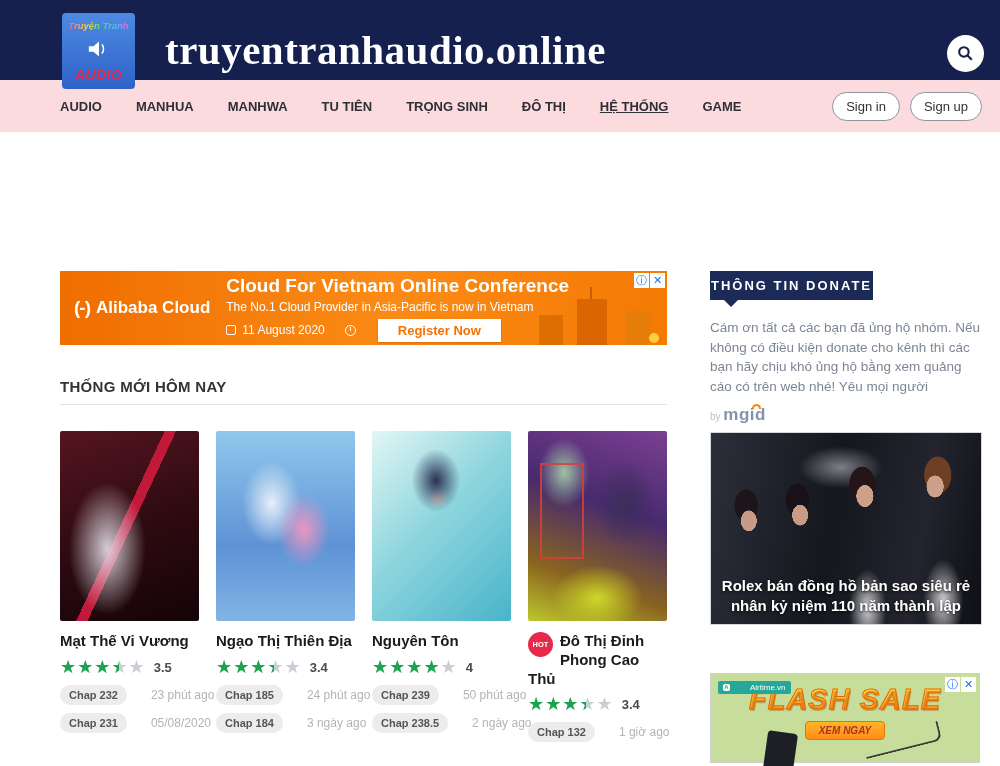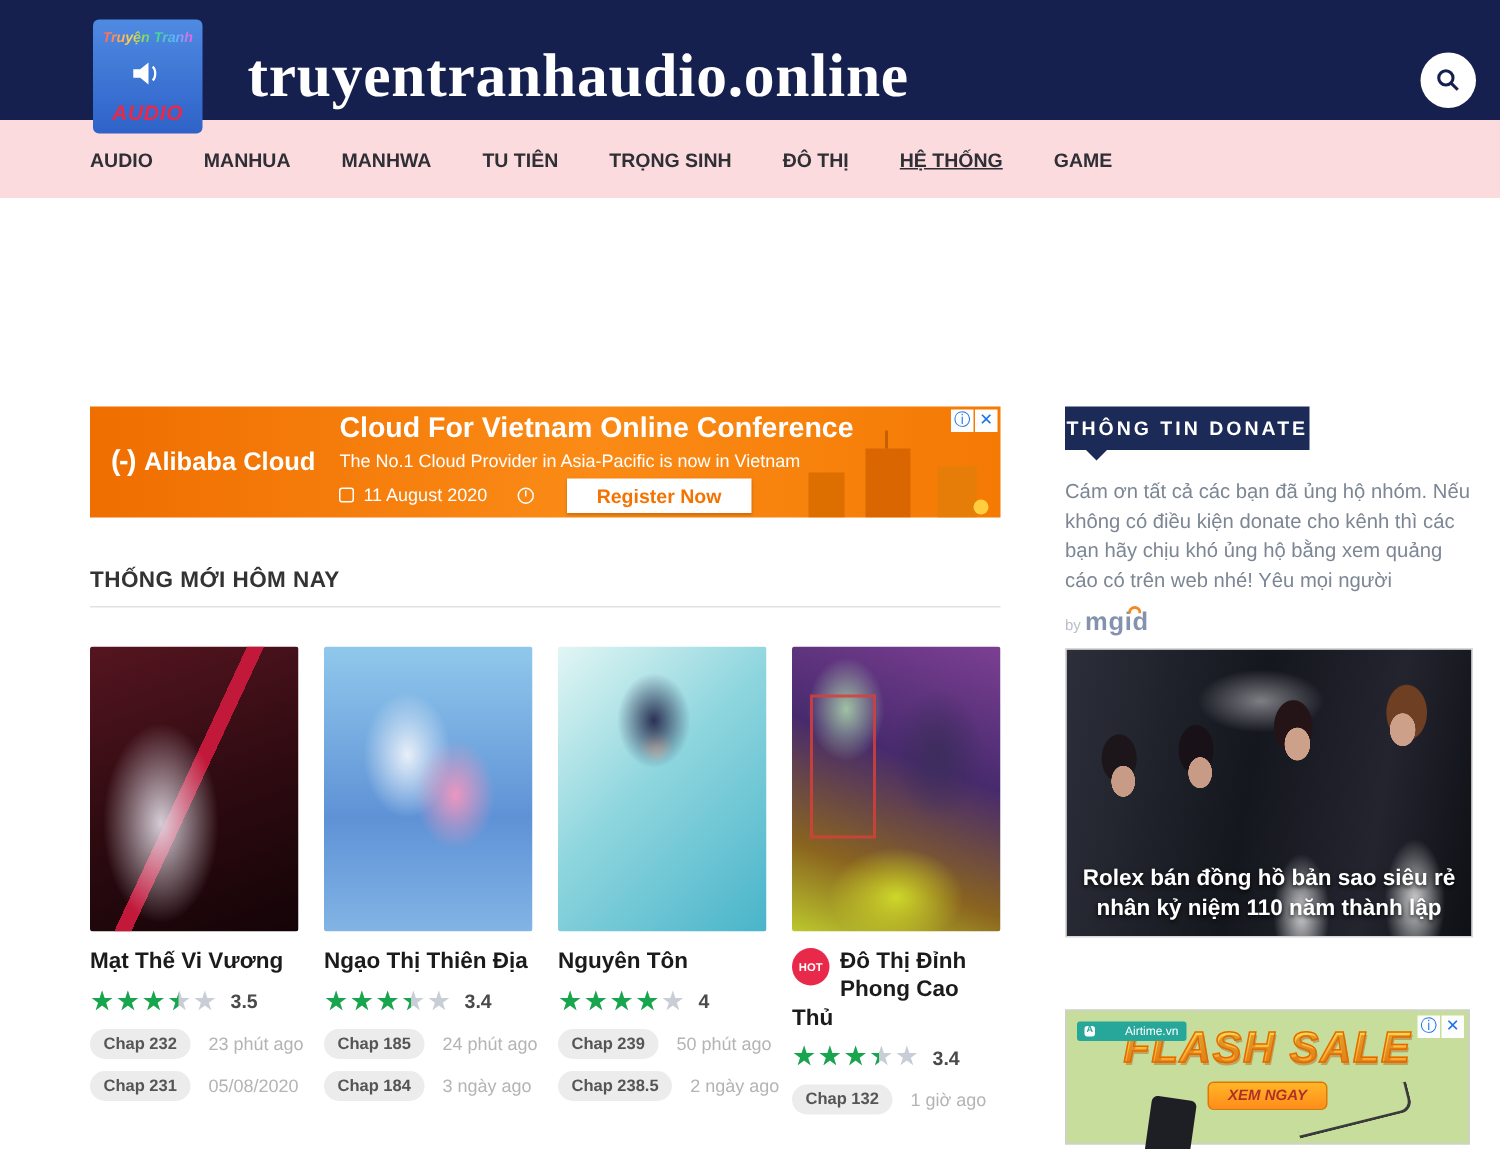--- a/index.html
+++ b/index.html
@@ -93,21 +93,21 @@
     border:2px solid #d6403a; opacity:.85; }
   .card-title { margin-top:11px; font-size:15px; font-weight:bold; color:#1b1b1b; line-height:1.25;
     text-decoration:none; display:block; cursor:pointer; }
   .hot-badge { float:left; width:25px; height:25px; border-radius:50%; background:#e8294a; color:#fff;
     font-size:7.5px; font-weight:bold; display:flex; align-items:center; justify-content:center;
     margin:0 7px 2px 0; }
   .stars-row { margin-top:7px; display:flex; align-items:center; gap:8px; }
   .star { position:relative; display:inline-block; color:#c9ced6; font-size:18px; line-height:1; margin-right:1px; }
   .star-fill { position:absolute; left:0; top:0; overflow:hidden; white-space:nowrap; color:#17a64d; }
   .rating-num { font-size:13px; font-weight:bold; color:#4a4a4a; }
-  .chap-row { margin-top:8px; display:flex; align-items:center; gap:12px; }
+  .chap-row { margin-top:8px; display:flex; align-items:center; gap:24px; }
   .chap-chip { background:#ececec; border-radius:12px; padding:4px 9px; font-size:11px; font-weight:bold;
     color:#555; text-decoration:none; white-space:nowrap; cursor:pointer; }
   .chap-time { font-size:12px; color:#b4b4b4; white-space:nowrap; }
 
   
   .donate-ribbon { margin-top:139px; position:relative; display:inline-block; background:#1b2a56;
     color:#fff; font-weight:bold; font-size:13px; letter-spacing:2px; padding:7px 1px; }
   .donate-ribbon::after { content:""; position:absolute; left:14px; top:100%;
     border:7px solid transparent; border-top-color:#1b2a56; }
   .donate-text { margin-top:18px; color:#7c8694; font-size:13.5px; line-height:1.45; }
@@ -183,20 +183,24 @@
 
 <nav class="navbar">
   <a class="nav-item" href="#">AUDIO</a>
   <a class="nav-item" href="#">MANHUA</a>
   <a class="nav-item" href="#">MANHWA</a>
   <a class="nav-item" href="#">TU TIÊN</a>
   <a class="nav-item" href="#">TRỌNG SINH</a>
   <a class="nav-item" href="#">ĐÔ THỊ</a>
   <a class="nav-item underline" href="#">HỆ THỐNG</a>
   <a class="nav-item" href="#">GAME</a>
+  <div class="auth">
+    <button class="btn-outline">Sign in</button>
+    <button class="btn-outline">Sign up</button>
+  </div>
 </nav>
 
 <div class="content">
 
   <main class="main-col">
 
     <div class="ad-banner">
       <div class="ali-logo">
         <span class="ali-glyph">(-)</span>
         <span class="ali-name">Alibaba Cloud</span>

